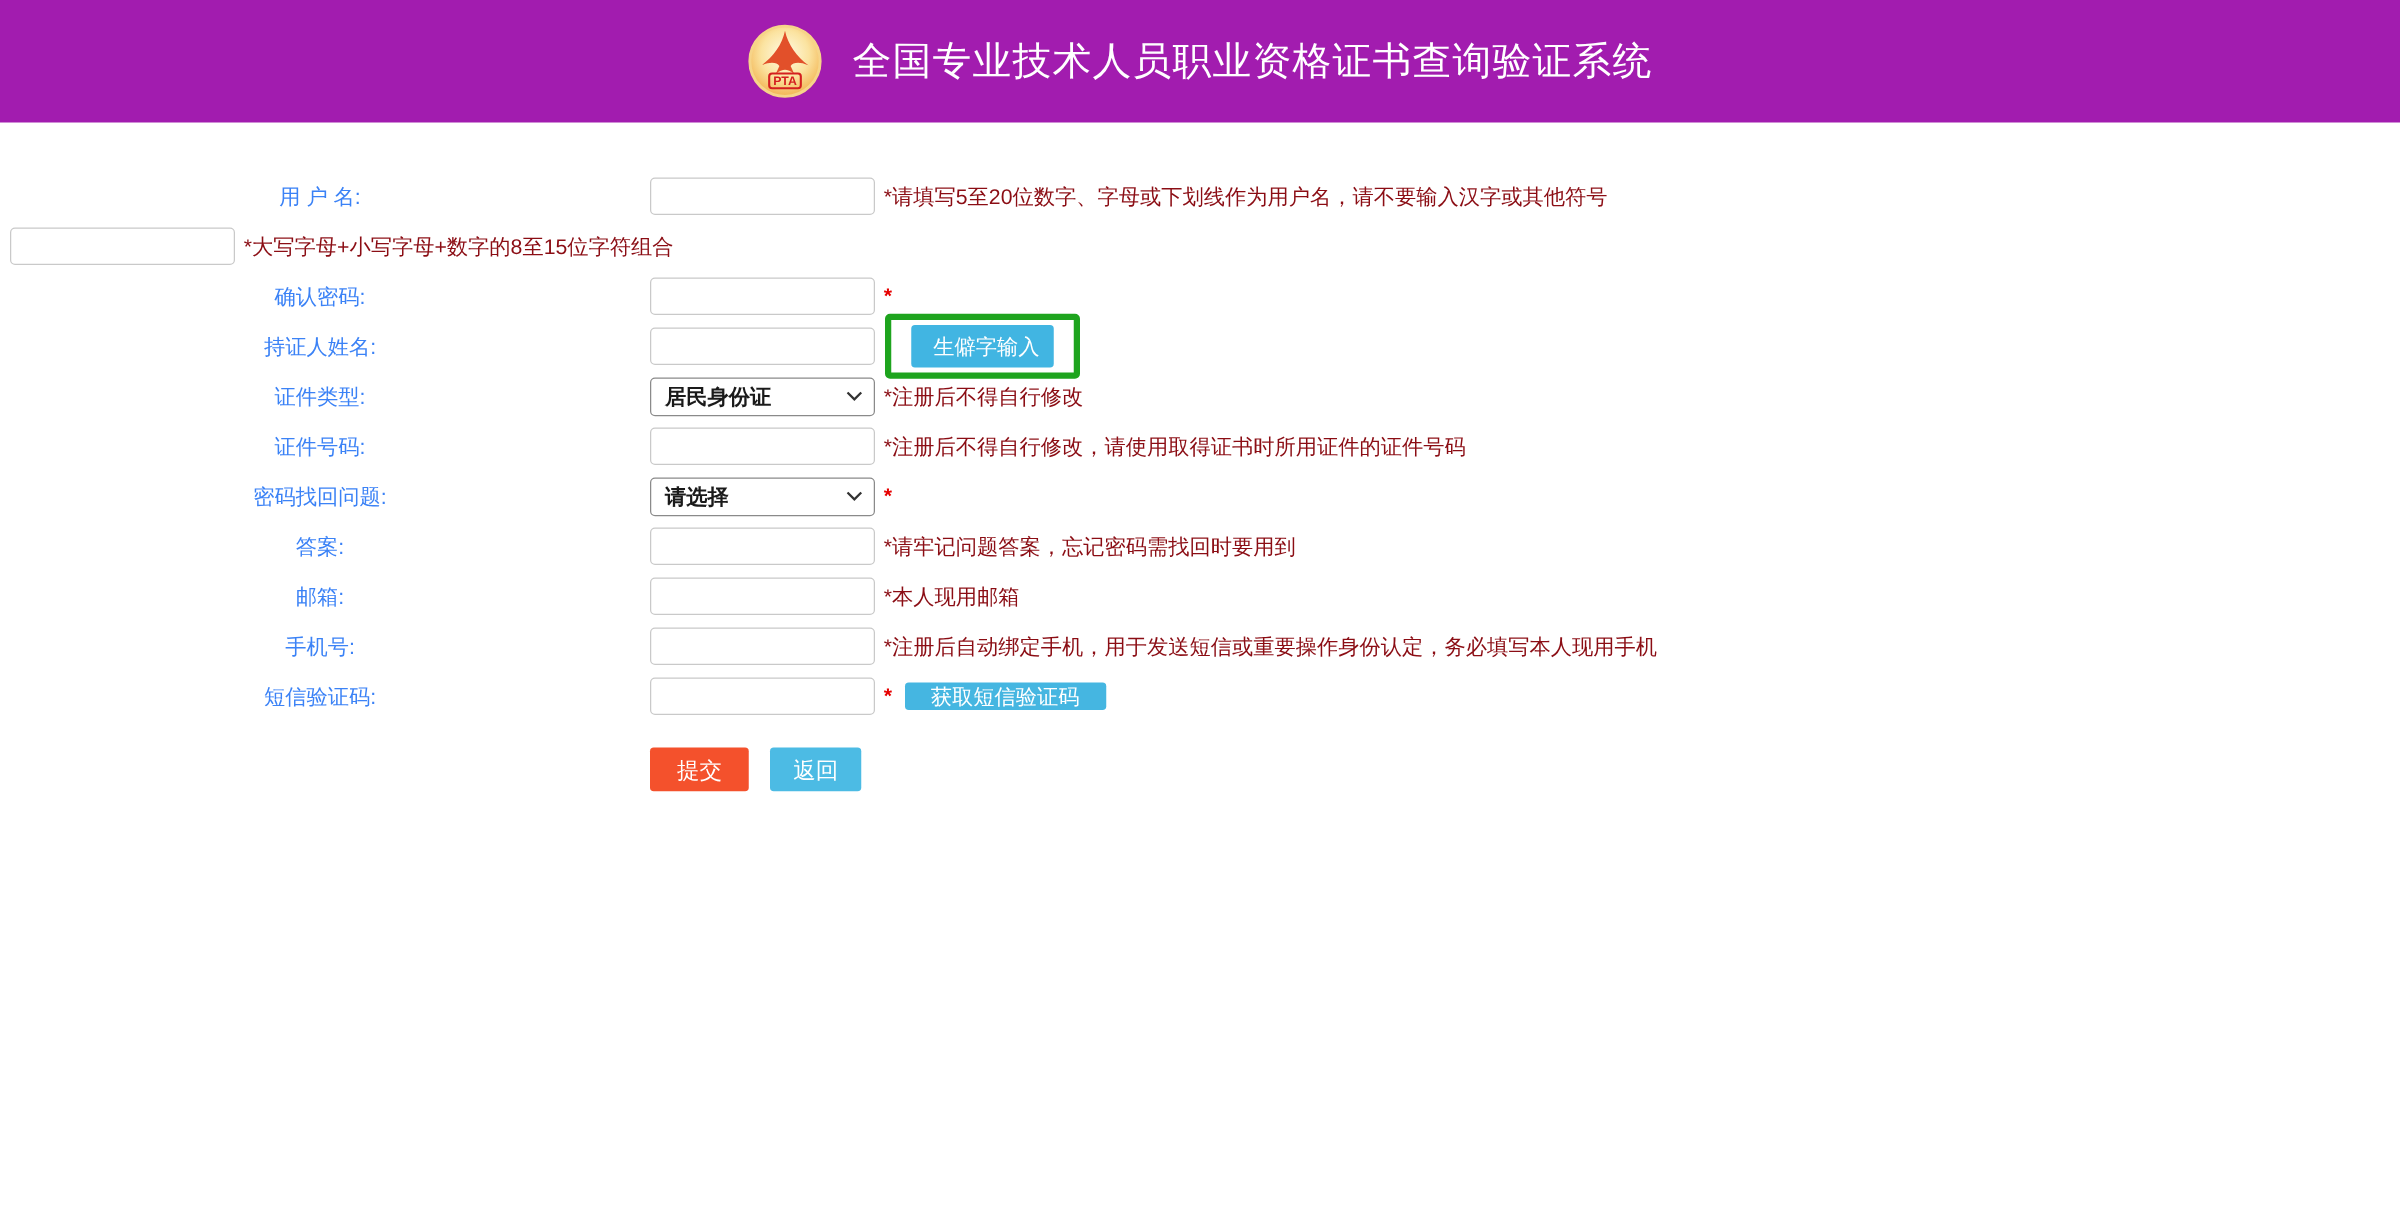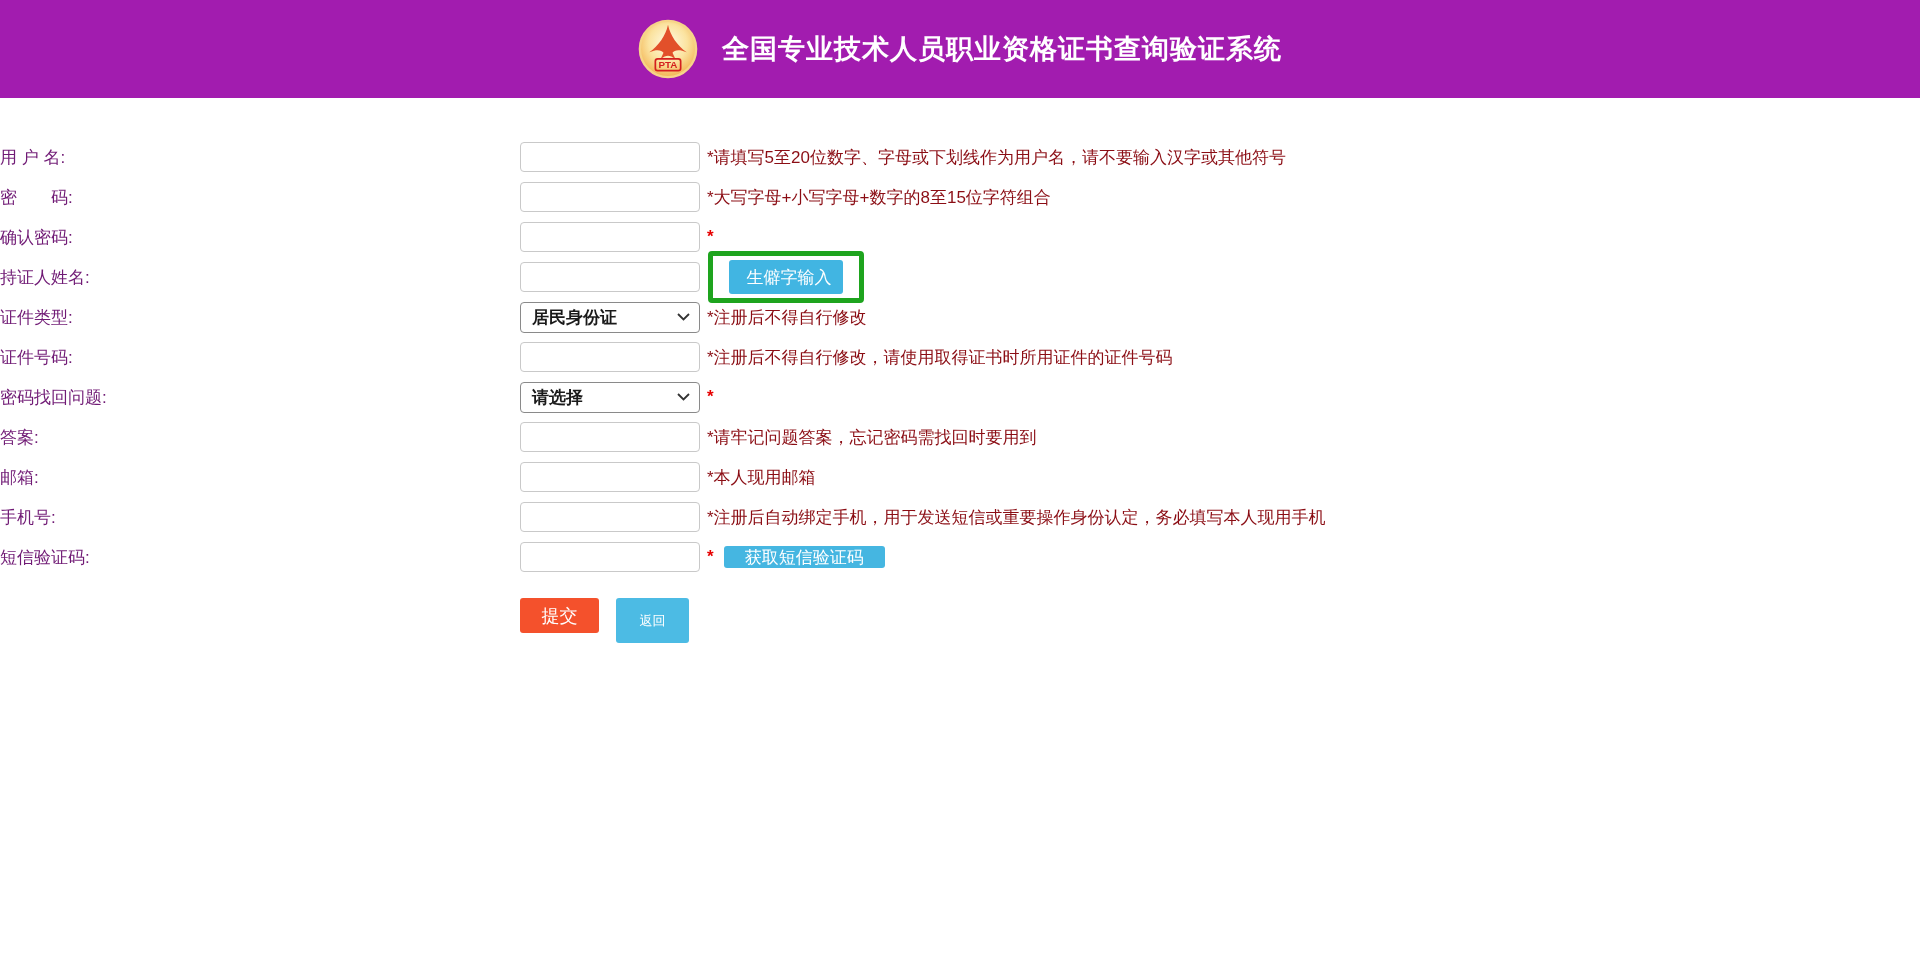--- a/index.html
+++ b/index.html
@@ -23,41 +23,41 @@
     justify-content: center;
     gap: 24px;
   }
   .header .logo-wrap {
     width: 60px;
     height: 60px;
     flex: 0 0 60px;
   }
   .header .title {
     color: #ffffff;
-    font-size: 27px;
-    font-weight: bold;
+    font-size: 31px;
+    font-weight: normal;
     letter-spacing: 1px;
     white-space: nowrap;
   }
 
   
   .form-area {
     margin-top: 39px;
   }
   .row {
     display: flex;
     align-items: center;
     height: 40px;
   }
   .label {
     flex: 0 0 512px;
     width: 512px;
-    text-align: left;
-    font-size: 17px;
-    color: #701a75;
+    text-align: center;
+    font-size: 17px;
+    color: #3b82f6;
     white-space: pre;
   }
   .textbox {
     box-sizing: border-box;
     margin-left: 8px;
     width: 180px;
     height: 30px;
     border: 1px solid #c9c9c9;
     border-radius: 4px;
     padding: 0 7px;
@@ -143,22 +143,22 @@
   }
   .btn-submit {
     background: #f4512c;
     width: 79px;
     height: 35px;
     font-size: 18px;
   }
   .btn-back {
     background: #4cbbe4;
     width: 73px;
-    height: 45px;
-    font-size: 13px;
+    height: 35px;
+    font-size: 18px;
     font-family: Liberation Mono, monospace;
   }
 </style>
 </head>
 <body>
 
 <div class="header">
   <div class="logo-wrap">
     <svg width="60" height="60" viewBox="0 0 64 64">
       <defs>
@@ -179,21 +179,20 @@
 
 <div class="form-area">
 
   <div class="row">
     <div class="label">用 户 名:</div>
     <input class="textbox" type="text" style="">
     <div class="hint">*请填写5至20位数字、字母或下划线作为用户名，请不要输入汉字或其他符号</div>
   </div>
 
   <div class="row">
-    <div class="label">密　　码:</div>
     <input class="textbox" type="password" style="">
     <div class="hint">*大写字母+小写字母+数字的8至15位字符组合</div>
   </div>
 
   <div class="row">
     <div class="label">确认密码:</div>
     <input class="textbox" type="password" style="">
     <div class="asterisk">*</div>
   </div>
 

